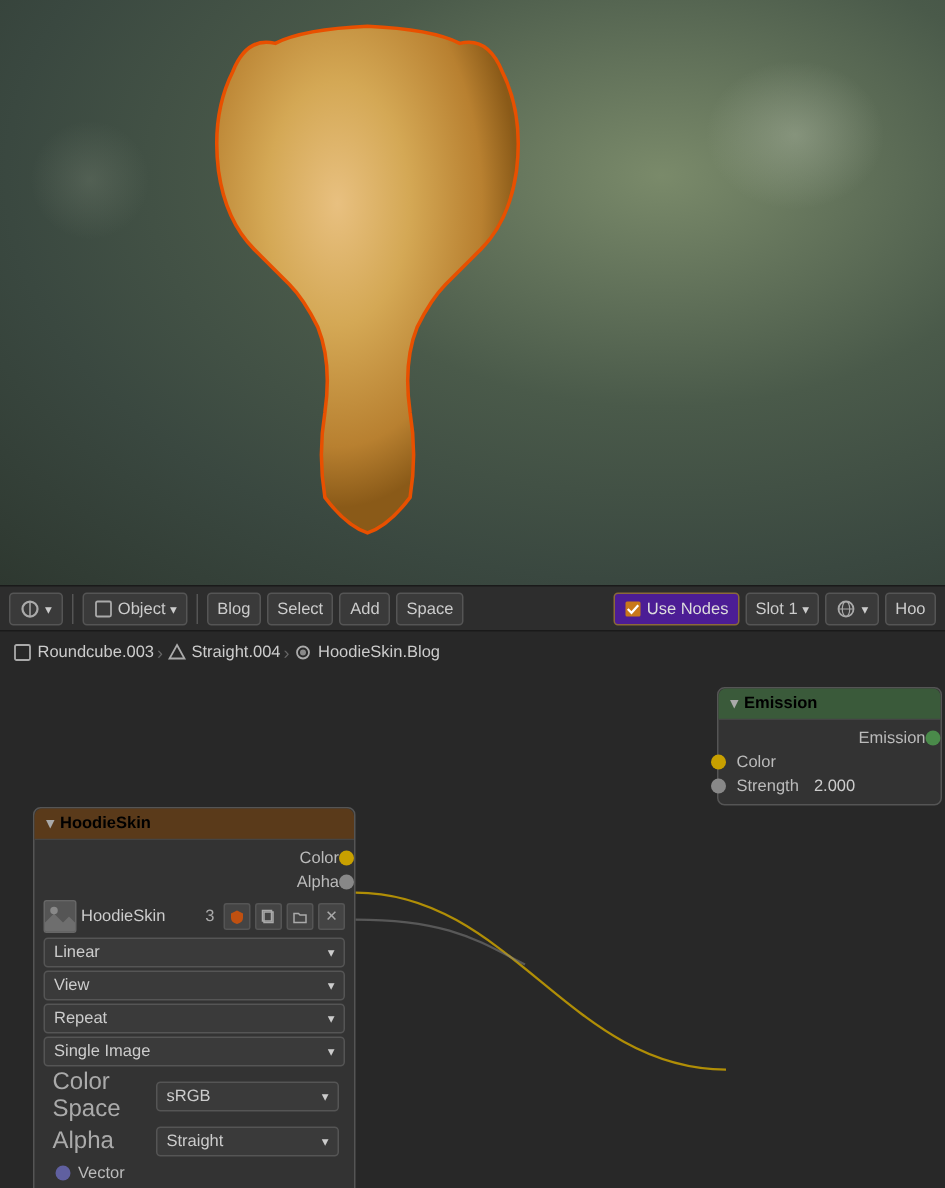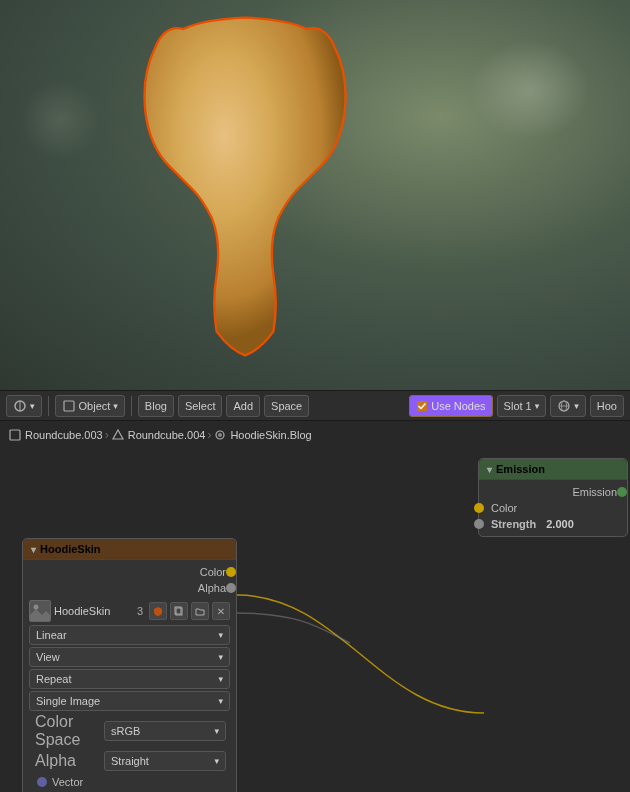--- a/index.html
+++ b/index.html
@@ -66,21 +66,21 @@
     .toolbar-separator {
       width: 1px;
       height: 20px;
       background: #555;
       margin: 0 2px;
     }
 
     .toolbar-spacer { flex: 1; }
 
     .use-nodes-btn {
-      background: #8b5cf6;
+      background: #4c1d95;
       border: 1px solid #8a6a3a;
       color: #ddd;
     }
 
     .chevron { font-size: 9px; }
 
     
     #breadcrumb-bar {
       width: 630px;
       height: 28px;
@@ -415,21 +415,21 @@
     <svg width="14" height="14" viewBox="0 0 14 14">
       <rect x="2" y="2" width="10" height="10" fill="none" stroke="#aaa" stroke-width="1.2" rx="1"></rect>
     </svg>
     <span>Roundcube.003</span>
   </div>
   <span class="breadcrumb-sep">›</span>
   <div class="breadcrumb-item">
     <svg width="14" height="14" viewBox="0 0 14 14">
       <path d="M7,2 L12,11 L2,11 Z" fill="none" stroke="#aaa" stroke-width="1.2"></path>
     </svg>
-    <span>Roundcube.004</span>
+    <span>Straight.004</span>
   </div>
   <span class="breadcrumb-sep">›</span>
   <div class="breadcrumb-item">
     <svg width="14" height="14" viewBox="0 0 14 14">
       <circle cx="7" cy="7" r="4" fill="none" stroke="#aaa" stroke-width="1.2"></circle>
       <circle cx="7" cy="7" r="2" fill="#888"></circle>
     </svg>
     <span>HoodieSkin.Blog</span>
   </div>
 </div>
@@ -551,21 +551,21 @@
       <div class="node-socket-output" style="padding-right:4px;">
         <span style="color:#bbb;font-size:11px;margin-right:6px;">Emission</span>
         <div class="socket-dot socket-green" style="position:absolute;right:-5px;"></div>
       </div>
 
       <div class="node-socket-input" style="padding-left:12px;position:relative;">
         <div class="socket-dot socket-yellow" style="position:absolute;left:-5px;"></div>
         <span style="color:#bbb;font-size:11px;">Color</span>
       </div>
 
-      <div class="node-socket-input" style="padding-left:12px;position:relative;font-weight:bold;">
+      <div class="node-socket-input" style="padding-left:12px;position:relative;">
         <div class="socket-dot socket-grey" style="position:absolute;left:-5px;"></div>
         <span style="color:#bbb;font-size:11px;margin-right:6px;">Strength</span>
         <span class="emission-value">2.000</span>
       </div>
     </div>
   </div>
 
 </div>
 
 </body></html>

